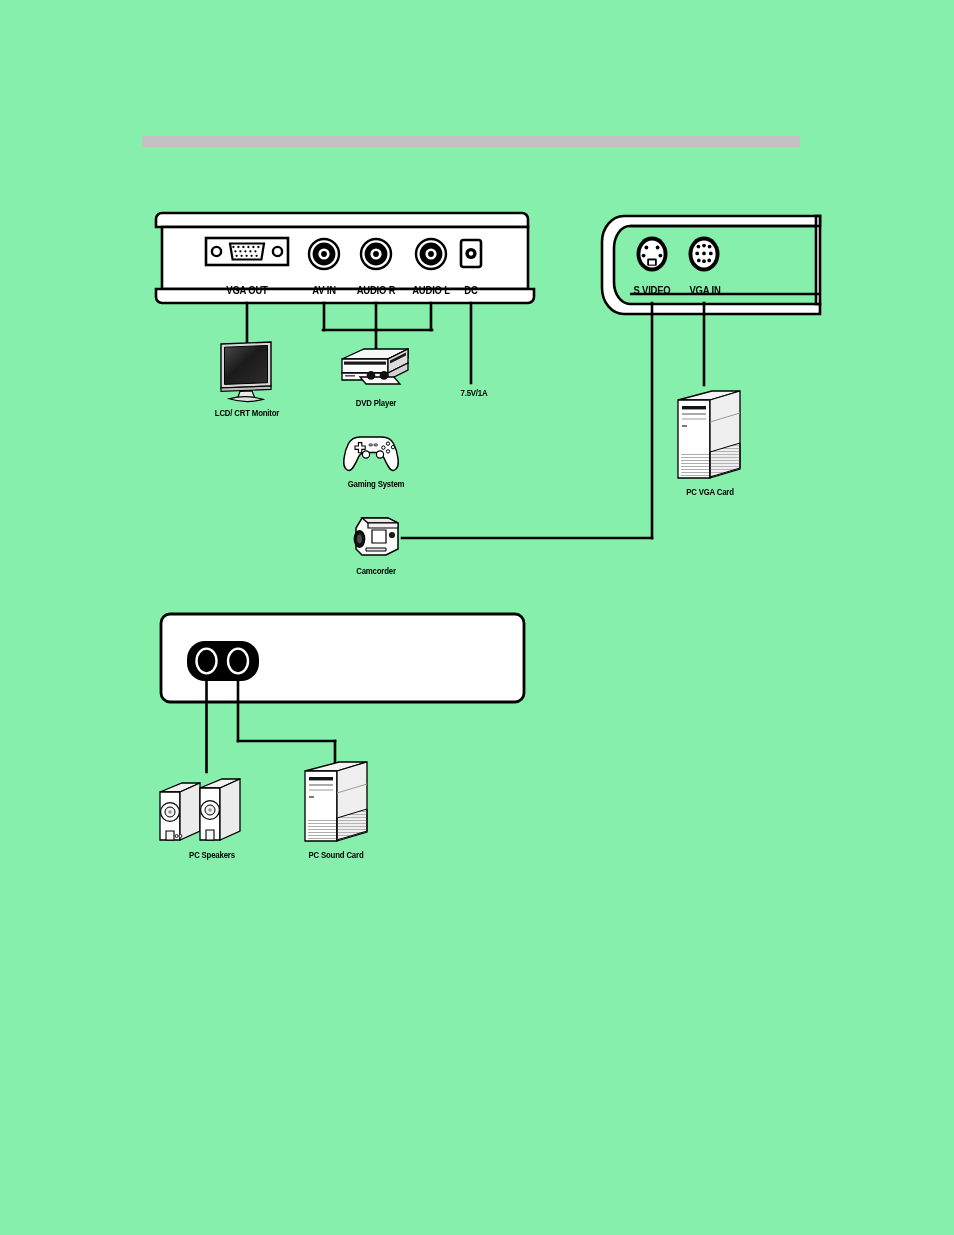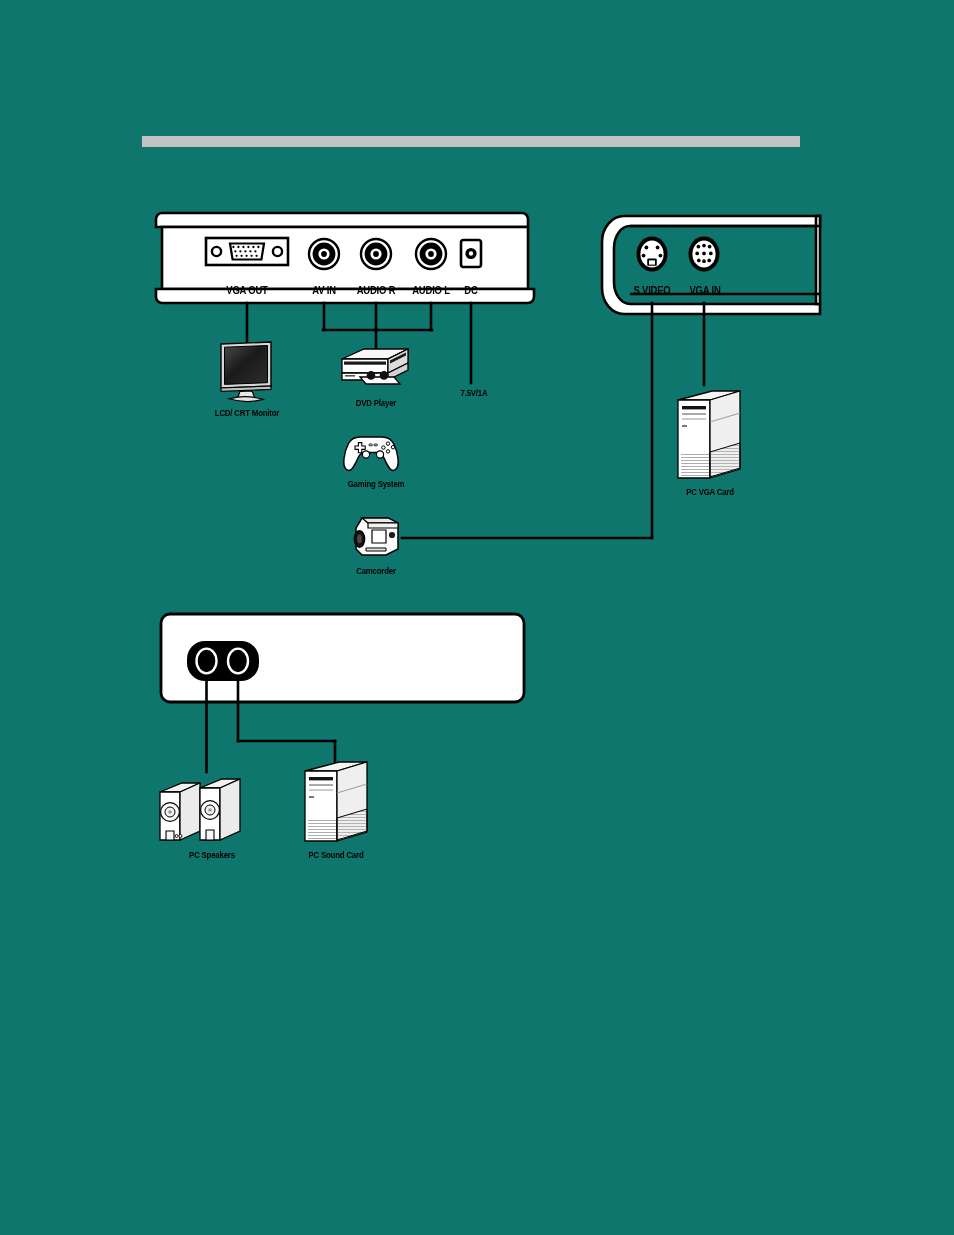--- a/index.html
+++ b/index.html
@@ -10,21 +10,21 @@
   body {
     width: 954px;
     height: 1235px;
     position: relative;
     font-family: "Liberation Sans", sans-serif;
     overflow: hidden;
   }
   .page {
     position: absolute;
     inset: 0;
-    background: #0f766e;
+    background: #86efac;
   }
   
   .header-bar {
     position: absolute;
     left: 142px;
     top: 136px;
     width: 658px;
     height: 11px;
     background: #c2c2c2;
   }

